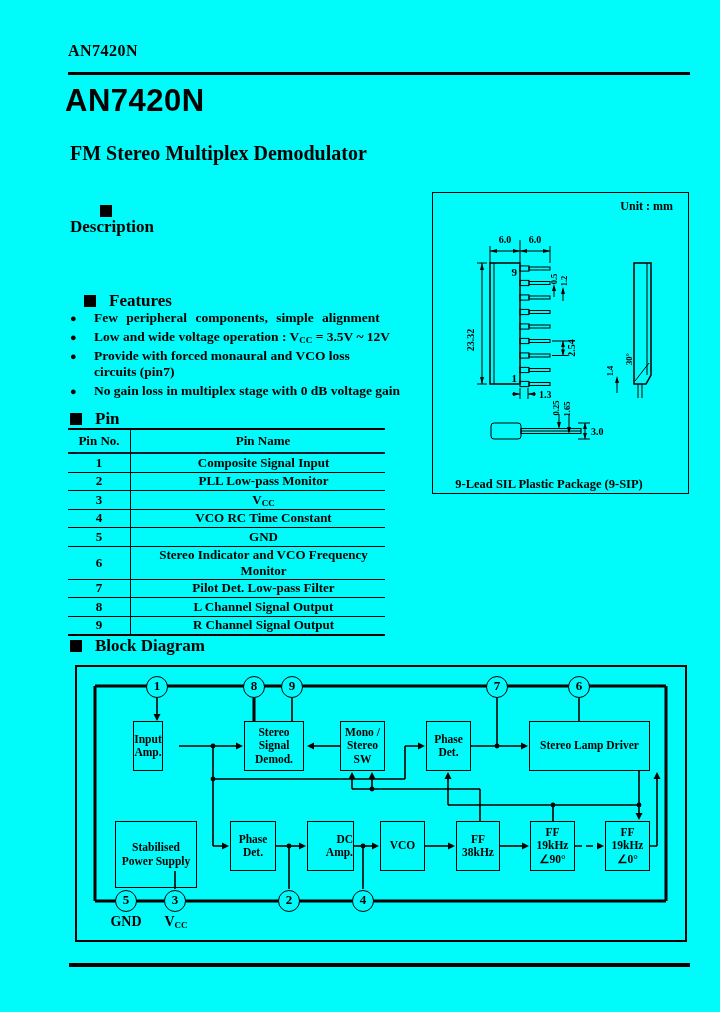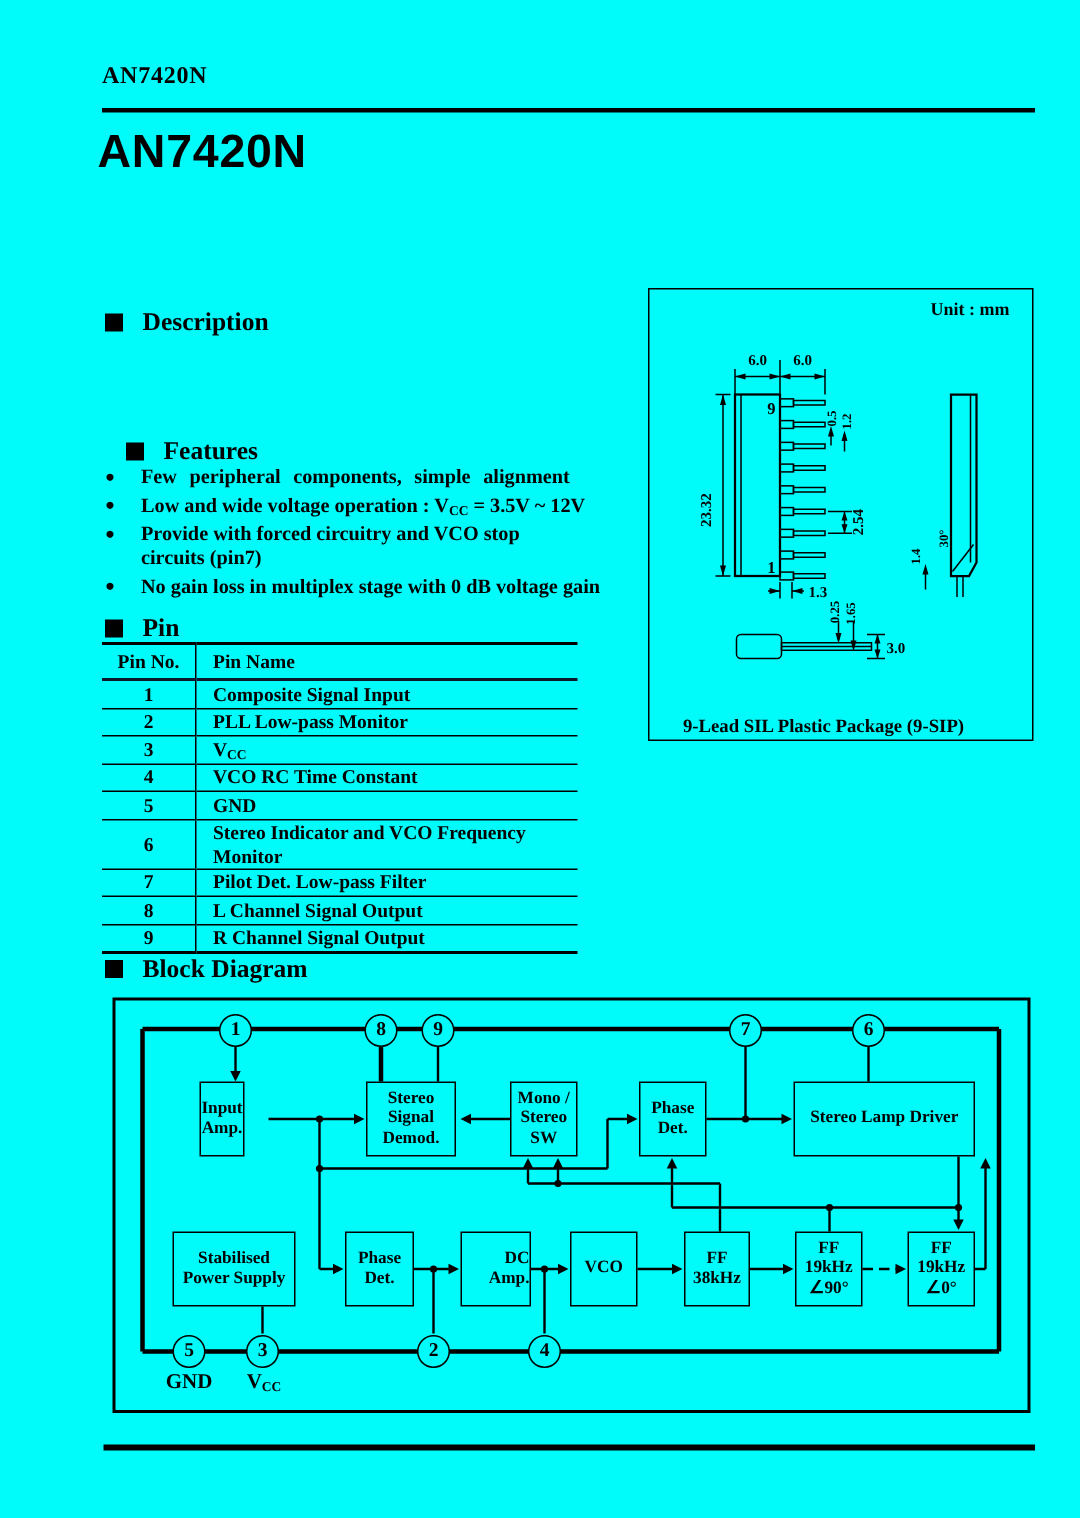--- a/index.html
+++ b/index.html
@@ -7,39 +7,39 @@
   .page{position:relative;width:720px;height:1012px;overflow:hidden;margin-top:17px;}
 
   .hdr-model{position:absolute;left:68px;top:25px;font:bold 16px "Liberation Serif",serif;letter-spacing:.5px;}
   .hdr-rule{position:absolute;left:68px;top:55px;width:622px;height:3px;background:#000;}
   .big-title{position:absolute;left:65px;top:66px;font:bold 31px "Liberation Sans",sans-serif;letter-spacing:.5px;}
   .subtitle{position:absolute;left:70px;top:125px;font:bold 20px "Liberation Serif",serif;}
 
   .sec{position:absolute;display:flex;align-items:center;}
   .sec .sq{width:12px;height:12px;background:#000;margin-right:13px;}
   .sec .sec-label{font:bold 17px "Liberation Serif",serif;}
-  .sec-desc{left:70px;top:188px;}
+  .sec-desc{left:70px;top:188px;flex-direction:column;}
   .sec-feat{left:84px;top:274px;}
   .sec-pin{left:70px;top:392px;}
   .sec-bd{left:70px;top:619px;}
 
   .desc-body{position:absolute;left:70px;top:212px;width:384px;font:13.5px/16.5px "Liberation Serif",serif;}
 
   .feat-list{position:absolute;left:70px;top:293px;width:344px;}
   .feat-item{display:flex;font:bold 13.5px/16px "Liberation Serif",serif;margin:0;}
   .feat-item .bullet{width:24px;flex:0 0 24px;font-size:11px;}
   .feat-item.wide{word-spacing:5px;}
   sub{font-size:9px;vertical-align:-2px;font-weight:bold;}
 
   table.pin-table{position:absolute;left:68px;top:411px;width:317px;border-collapse:collapse;font:bold 13px "Liberation Serif",serif;}
   .pin-table th{border-top:2.5px solid #000;border-bottom:2px solid #0f172a;height:20px;font-weight:bold;text-align:left;}
   .pin-table th.c1{width:60px;text-align:center;}
   .pin-table td{border-bottom:1.3px solid #000;height:17.5px;padding:0;}
   .pin-table td.c1{text-align:center;}
-  .pin-table td.c2,.pin-table th.c2{border-left:1.3px solid #000;padding-left:11px;}
+  .pin-table td.c2,.pin-table th.c2{border-left:1.3px solid #000;padding-left:11px;text-align:center;}
   .pin-table tr:last-child td{border-bottom:2.5px solid #000;}
 
   .pkg-box{position:absolute;left:432px;top:175px;width:257px;height:302px;border:1.8px solid #000;box-sizing:border-box;}
   .pkg-svg{position:absolute;left:0;top:0;}
   .pkg-svg text{font-family:"Liberation Serif",serif;font-weight:bold;fill:#000;stroke:none;}
 
   .bd{position:absolute;left:75px;top:648px;width:612px;height:277px;border:2px solid #000;box-sizing:border-box;}
   .bd-svg{position:absolute;left:0;top:0;}
   .blk{position:absolute;border:1.6px solid #000;display:flex;flex-direction:column;justify-content:center;align-items:center;font:bold 11.5px/13.5px "Liberation Serif",serif;text-align:center;box-sizing:border-box;}
   .pc{position:absolute;width:22px;height:22px;border:1.8px solid #000;border-radius:50%;background:#00FBFB;box-sizing:border-box;font:bold 13px/18px "Liberation Serif",serif;text-align:center;}
@@ -48,20 +48,21 @@
   .footer-rule{position:absolute;left:69px;top:946px;width:621px;height:3.5px;background:#000;}
 </style>
 </head>
 <body>
 
 <div class="page">
 
   <div class="hdr-model">AN7420N</div>
   <div class="hdr-rule"></div>
   <div class="big-title">AN7420N</div>
+  <div class="subtitle">FM Stereo Multiplex Demodulator</div>
 
   <div class="sec sec-desc">
     <span class="sq"></span>
     <span class="sec-label">Description</span>
   </div>
 
   <div class="sec sec-feat">
     <span class="sq"></span>
     <span class="sec-label">Features</span>
   </div>
@@ -69,21 +70,21 @@
     <div class="feat-item wide">
       <span class="bullet">●</span>
       <span><span>Few peripheral components, simple alignment</span><sub></sub><span></span></span>
     </div>
     <div class="feat-item">
       <span class="bullet">●</span>
       <span><span>Low and wide voltage operation : V</span><sub>CC</sub><span> = 3.5V ~ 12V</span></span>
     </div>
     <div class="feat-item">
       <span class="bullet">●</span>
-      <span style="width:296px;"><span>Provide with forced circuitry and VCO stop circuits (pin7)</span><sub></sub><span></span></span>
+      <span style="width:296px;"><span>Provide with forced monaural and VCO loss circuits (pin7)</span><sub></sub><span></span></span>
     </div>
     <div class="feat-item">
       <span class="bullet">●</span>
       <span><span>No gain loss in multiplex stage with 0 dB voltage gain</span><sub></sub><span></span></span>
     </div>
   </div>
 
   <div class="sec sec-pin">
     <span class="sq"></span>
     <span class="sec-label">Pin</span>
@@ -317,21 +318,21 @@
         <span>SW</span>
     </div>
     <div class="blk" style="left:349px;top:54px;width:45px;height:50px;">
       <span>Phase</span>
         <span>Det.</span>
     </div>
     <div class="blk" style="left:452px;top:54px;width:121px;height:50px;">
       <span>Stereo Lamp Driver</span>
     </div>
 
-    <div class="blk" style="left:38px;top:154px;width:82px;height:50px;">
+    <div class="blk" style="left:38px;top:154px;width:82px;height:67px;">
       <span>Stabilised</span>
         <span>Power Supply</span>
     </div>
     <div class="blk" style="left:153px;top:154px;width:46px;height:50px;">
       <span>Phase</span>
         <span>Det.</span>
     </div>
     <div class="blk" style="left:230px;top:154px;width:47px;height:50px;align-items:flex-end;">
       <span>DC</span>
         <span>Amp.</span>

